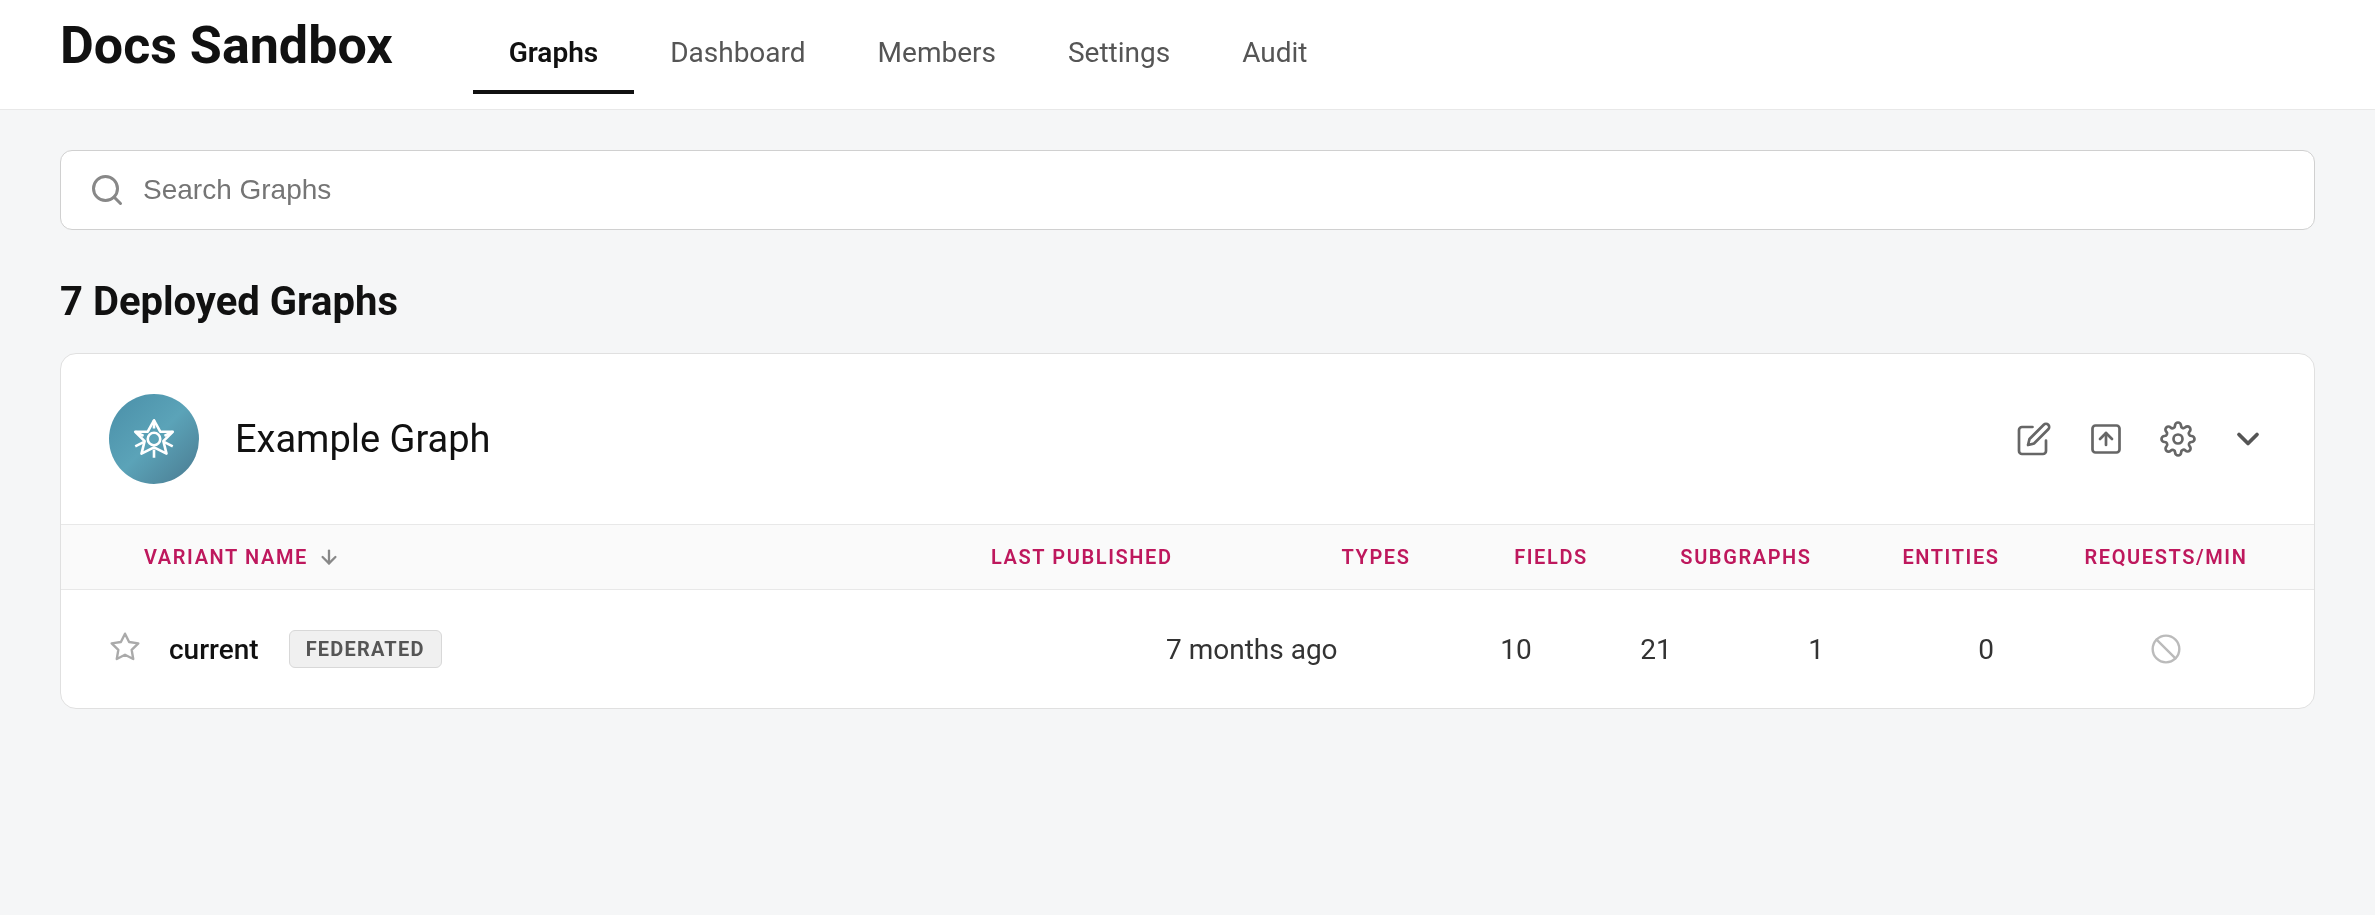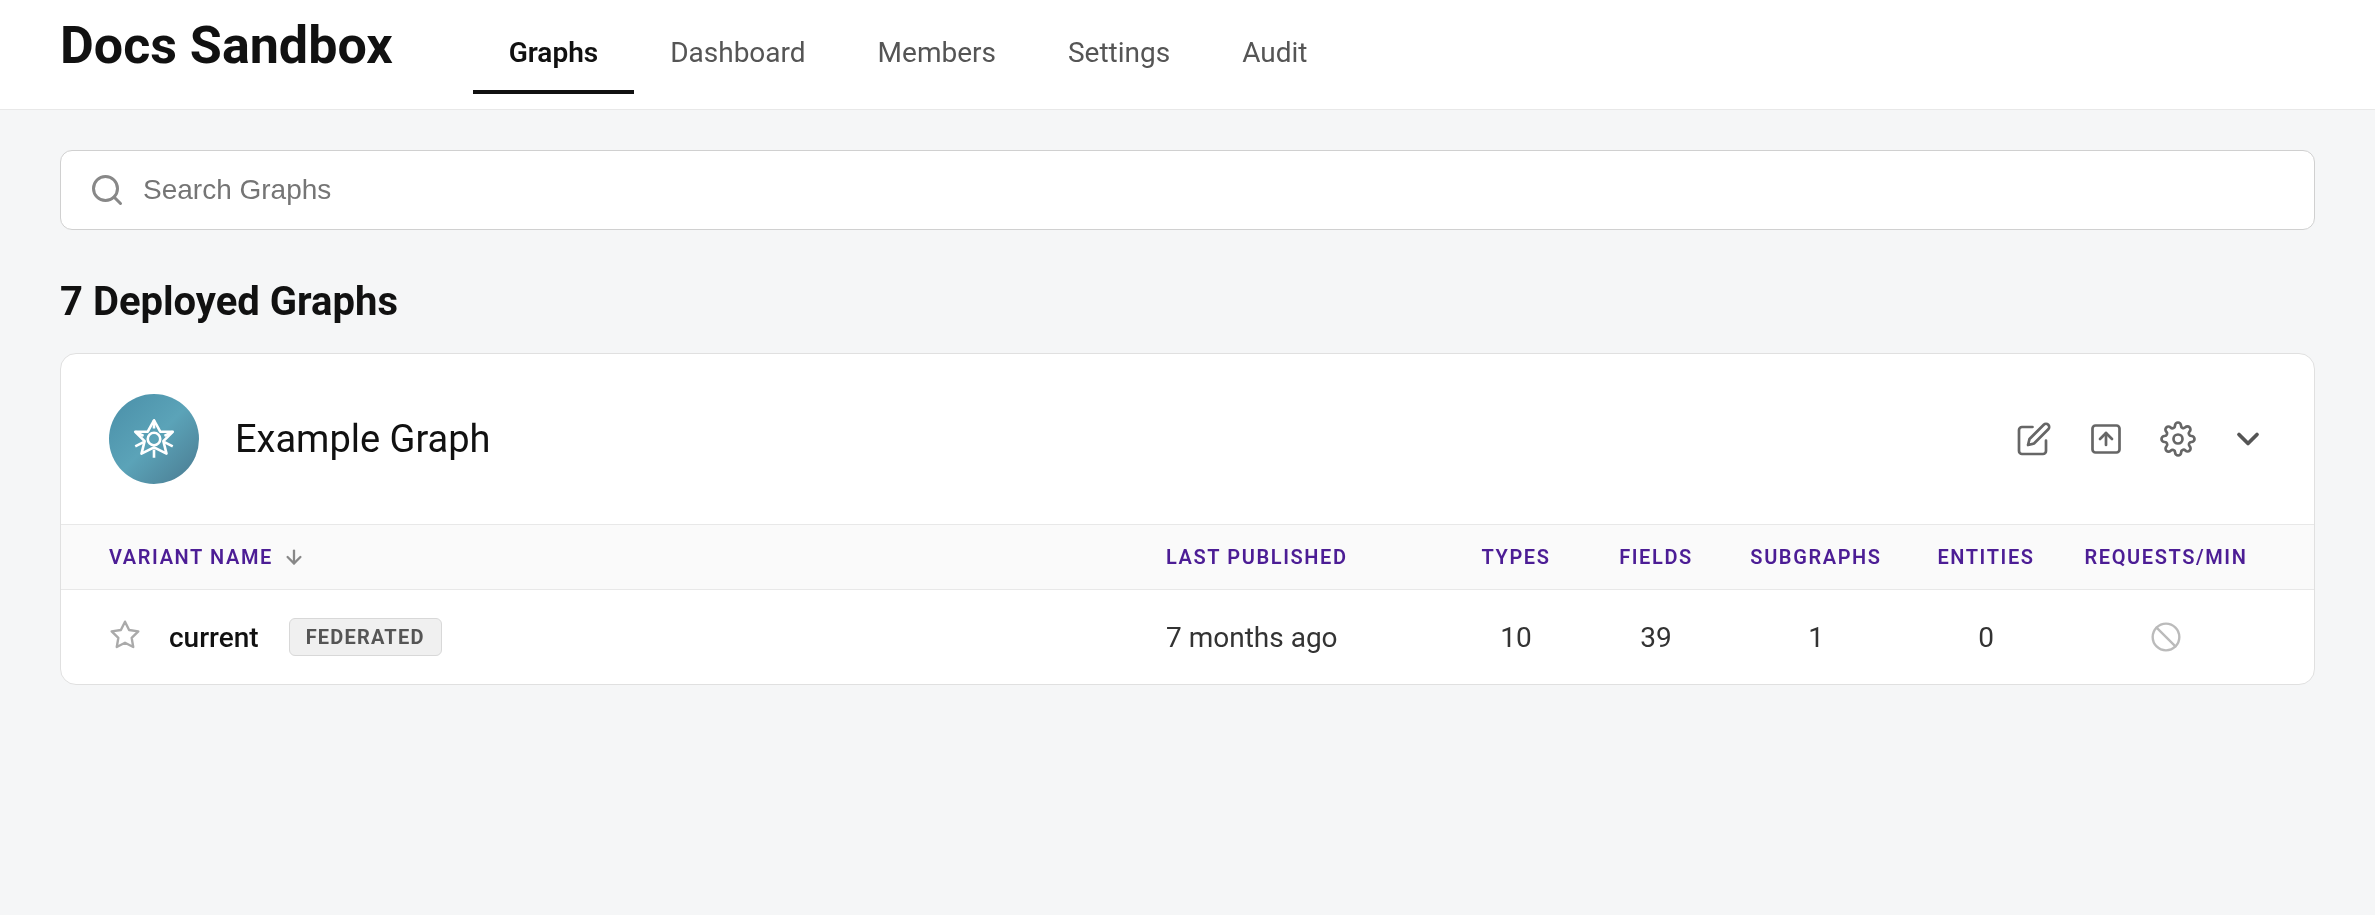--- a/index.html
+++ b/index.html
@@ -182,23 +182,24 @@
     .table-header-row {
       display: flex;
       align-items: center;
       padding: 20px 48px;
       background: #fafafa;
     }
 
     .table-header-cell {
       font-size: 20px;
       font-weight: 600;
-      color: #4c1d95;
+      color: #be185d;
       letter-spacing: 0.08em;
       text-transform: uppercase;
+      margin-left: 35px;
     }
 
     .col-variant-name {
       flex: 1;
       display: flex;
       align-items: center;
       gap: 10px;
     }
 
     .sort-icon {
@@ -232,21 +233,21 @@
     }
 
     .col-requests-min {
       width: 200px;
       text-align: center;
     }
 
     .table-data-row {
       display: flex;
       align-items: center;
-      padding: 28px 48px;
+      padding: 40px 48px;
       border-top: 1.5px solid #e8e8e8;
     }
 
     .star-icon {
       margin-right: 18px;
       cursor: pointer;
       color: #aaaaaa;
       flex-shrink: 0;
     }
 
@@ -396,21 +397,21 @@
           <span class="variant-name-text">current</span>
           <span class="federated-badge">FEDERATED</span>
         </div>
         <div class="col-last-published">
           <span class="cell-value">7 months ago</span>
         </div>
         <div class="col-types" style="display:flex;justify-content:center;">
           <span class="cell-value">10</span>
         </div>
         <div class="col-fields" style="display:flex;justify-content:center;">
-          <span class="cell-value">39</span>
+          <span class="cell-value">21</span>
         </div>
         <div class="col-subgraphs" style="display:flex;justify-content:center;">
           <span class="cell-value">1</span>
         </div>
         <div class="col-entities" style="display:flex;justify-content:center;">
           <span class="cell-value">0</span>
         </div>
         <div class="col-requests-min" style="display:flex;justify-content:center;">
           <span class="no-data-icon">
             <svg viewBox="0 0 24 24" fill="none" stroke="#bbbbbb" stroke-width="1.8" stroke-linecap="round">

